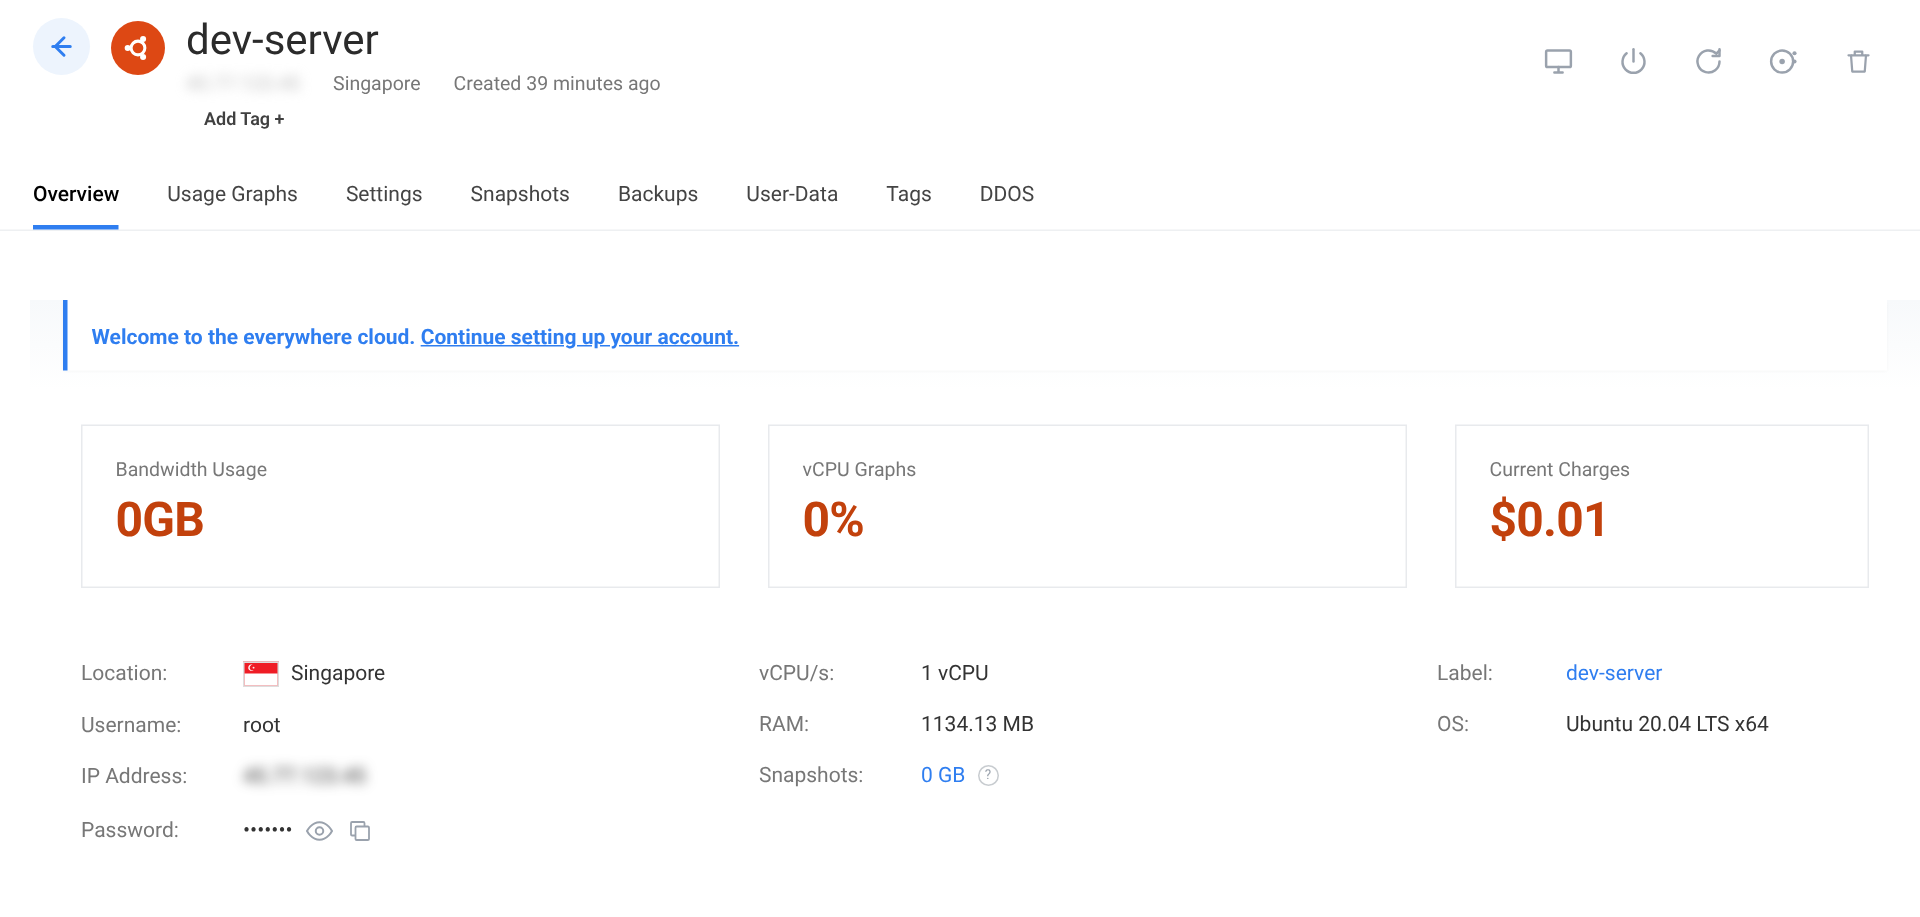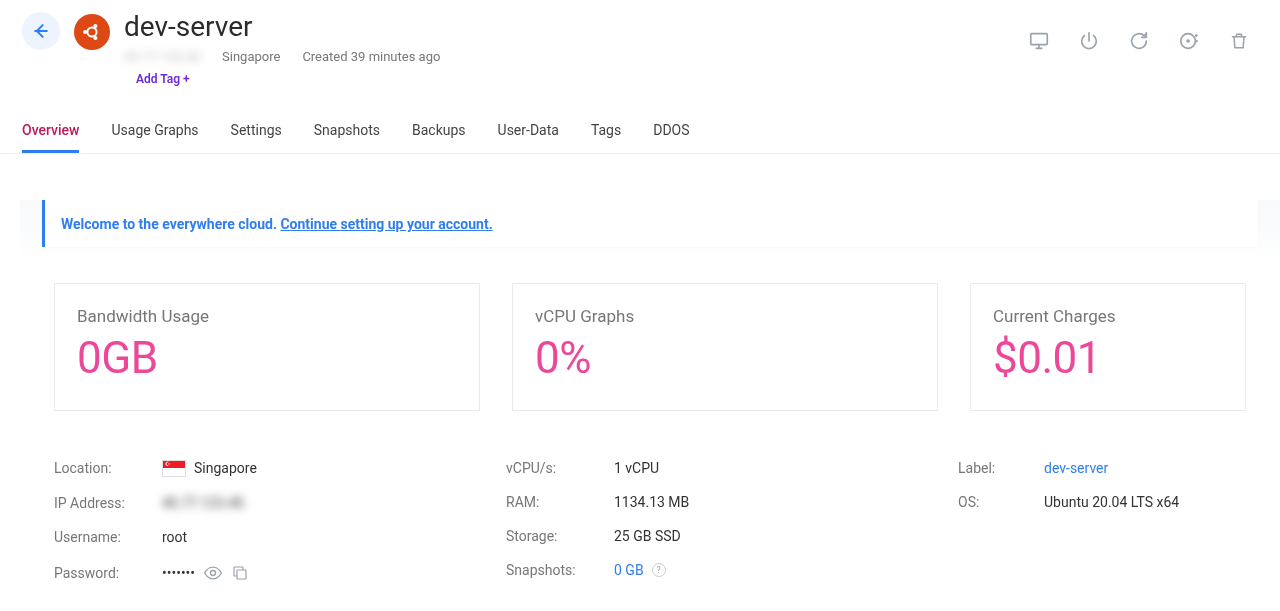--- a/index.html
+++ b/index.html
@@ -59,21 +59,21 @@
       color: #777;
     }
     .blurred {
       filter: blur(4px);
       color: #bbb;
       user-select: none;
     }
     .add-tag {
       margin-top: 8px;
       font-size: 12px;
-      color: #6d28d9;
+      color: #404040;
       font-weight: 600;
       cursor: pointer;
       margin-left: 12px;
     }
     .header-actions {
       display: flex;
       gap: 28px;
       padding-top: 18px;
       padding-right: 8px;
     }
@@ -93,21 +93,21 @@
       border-bottom: 1px solid #eef0f2;
     }
     .tab {
       font-size: 14px;
       color: #444;
       padding-bottom: 12px;
       cursor: pointer;
       border-bottom: 3px solid transparent;
     }
     .tab.active {
-      color: #be185d;
+      color: #000000;
       border-bottom-color: #2f7ef0;
       font-weight: 500;
     }
     .banner-inner {
       margin: 46px 22px 0 22px;
       border-left: 3px solid #2f7ef0;
       padding: 14px 16px;
       background: #fff;
       box-shadow: 0 1px 2px rgba(0,0,0,0.03);
     }
@@ -134,28 +134,28 @@
     }
     .metric-card {
       flex: 1;
       border: 1px solid #e8eaed;
       padding: 22px 22px 26px 22px;
       background: #fff;
       min-width: 0;
     }
     .metric-card.narrow { flex: 0 0 276px; }
     .metric-label {
-      font-size: 17px;
+      font-size: 13px;
       color: #777;
       margin-bottom: 6px;
     }
     .metric-value {
-      font-size: 44px;
-      font-weight: 400;
-      color: #ec4899;
+      font-size: 32px;
+      font-weight: 700;
+      color: #c2410c;
       letter-spacing: -0.5px;
     }
     .details {
       display: flex;
       gap: 32px;
       padding: 30px 46px 36px 34px;
     }
     .detail-col {
       flex: 1;
     }
@@ -313,26 +313,26 @@
   <div class="details">
     <div class="detail-col">
       <div class="detail-row">
         <span class="detail-label">Location:</span>
         <span class="detail-value">
           <span class="flag"></span>
           <span>Singapore</span>
         </span>
       </div>
       <div class="detail-row">
+        <span class="detail-label">Username:</span>
+        <span class="detail-value">root</span>
+      </div>
+      <div class="detail-row">
         <span class="detail-label">IP Address:</span>
         <span class="detail-value blurred">45.77.123.45</span>
-      </div>
-      <div class="detail-row">
-        <span class="detail-label">Username:</span>
-        <span class="detail-value">root</span>
       </div>
       <div class="detail-row">
         <span class="detail-label">Password:</span>
         <span class="detail-value">
           <span>•••••••</span>
           <span class="eye-icon">
             <svg width="20" height="20" viewBox="0 0 24 24">
               <path d="M2 12s3.5-7 10-7 10 7 10 7-3.5 7-10 7S2 12 2 12z" fill="none" stroke="#9aa2ad" stroke-width="1.6"></path>
               <circle cx="12" cy="12" r="3" fill="none" stroke="#9aa2ad" stroke-width="1.6"></circle>
             </svg>
@@ -350,24 +350,20 @@
     <div class="detail-col">
       <div class="detail-row">
         <span class="detail-label">vCPU/s:</span>
         <span class="detail-value">1 vCPU</span>
       </div>
       <div class="detail-row">
         <span class="detail-label">RAM:</span>
         <span class="detail-value">1134.13 MB</span>
       </div>
       <div class="detail-row">
-        <span class="detail-label">Storage:</span>
-        <span class="detail-value">25 GB SSD</span>
-      </div>
-      <div class="detail-row">
         <span class="detail-label">Snapshots:</span>
         <span class="detail-value">
           <span class="link" style="color:#2f7ef0;cursor:pointer">0 GB</span>
           <span class="help-icon">?</span>
         </span>
       </div>
     </div>
 
     <div class="detail-col narrow">
       <div class="detail-row">

